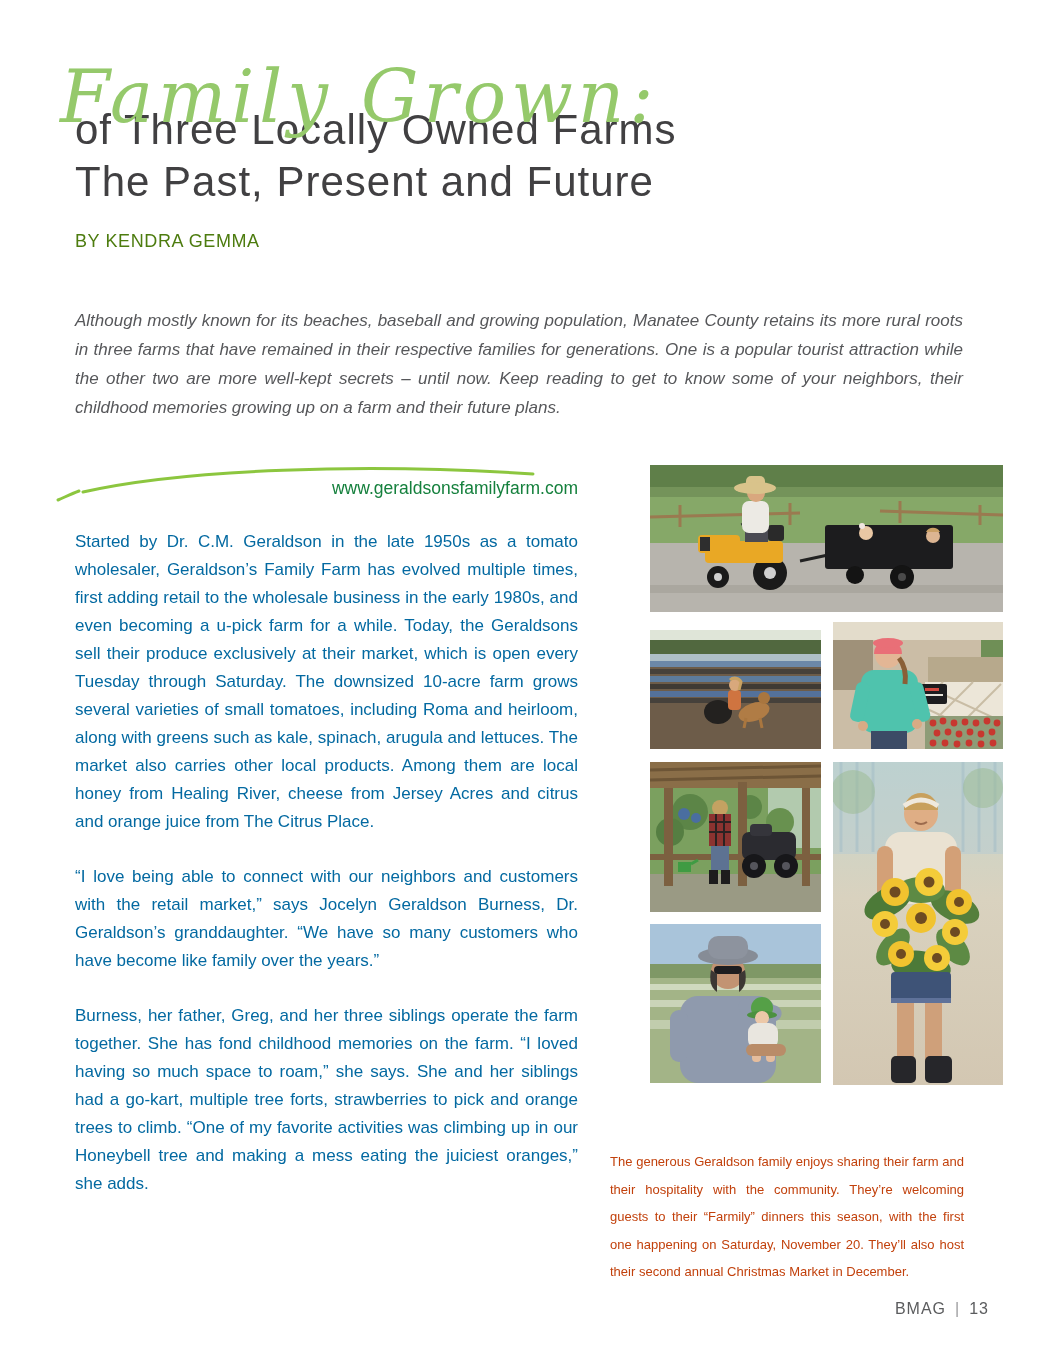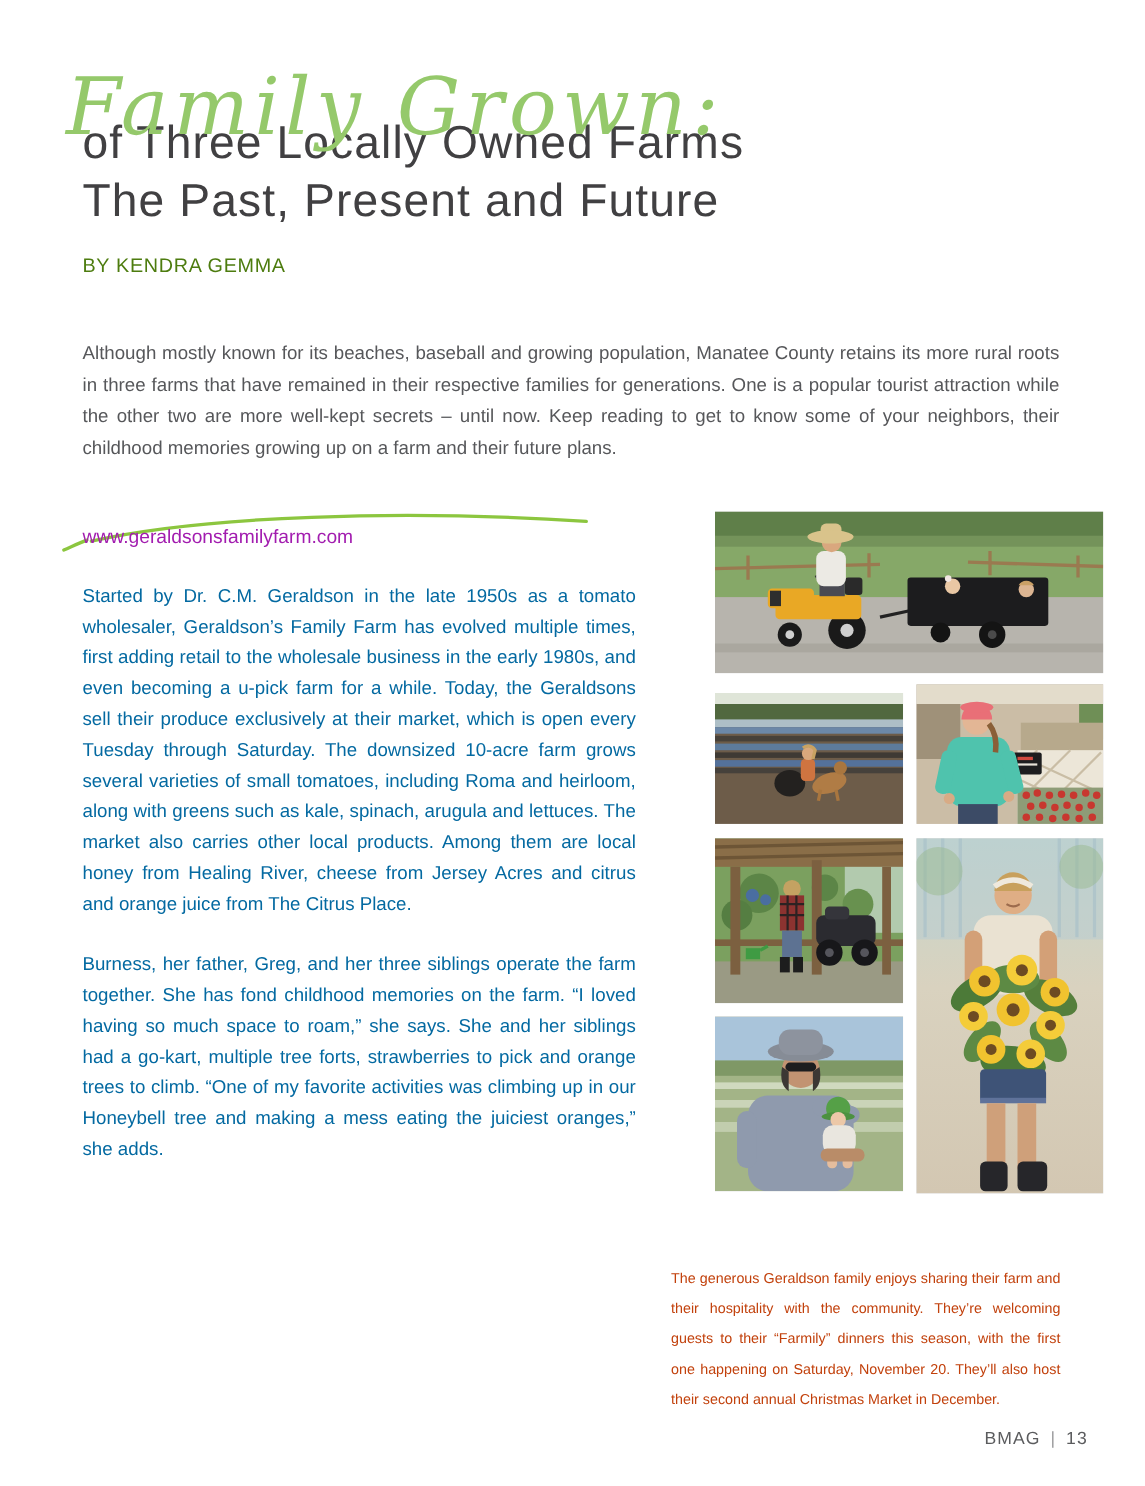--- a/index.html
+++ b/index.html
@@ -24,30 +24,31 @@
   .article-title span{display:block;}
   .byline{
     position:absolute;left:75px;top:231px;
     font-size:18px;color:#4d7c0f;letter-spacing:.6px;
   }
   
   .intro{
     position:absolute;left:75px;top:306px;width:888px;
     font-size:17px;line-height:29px;color:#56575a;
     text-align:justify;
+    font-style:italic;
   }
   
   .section-heading{
     position:absolute;left:75px;top:431px;margin:0;
     font-size:27px;font-weight:bold;color:#76b544;letter-spacing:.3px;
   }
   .swoosh{position:absolute;left:55px;top:459px;width:490px;height:44px;}
   .website{
     position:absolute;left:75px;top:478px;width:503px;
-    font-size:17.5px;color:#a21caf;
+    text-align:right;font-size:17.5px;color:#15803d;
   }
   .body-col{
     position:absolute;left:75px;top:528px;width:503px;
     font-size:17px;line-height:28px;color:#0369a1;text-align:justify;
   }
   .body-col p{margin:0 0 27px 0;}
   
   .photo{position:absolute;overflow:hidden;background:#ddd;}
   .photo svg{display:block;width:100%;height:100%;}
   .photo-1{left:610px;top:449px;width:353px;height:147px;}
@@ -92,20 +93,21 @@
     <svg width="490" height="44" viewBox="0 0 490 44">
       <path d="M 28 33 C 130 10, 310 4, 478 15" fill="none" stroke="#8cc63f" stroke-width="3" stroke-linecap="round"></path>
       <path d="M 3 41 C 10 38, 16 35, 24 32" fill="none" stroke="#8cc63f" stroke-width="3" stroke-linecap="round"></path>
     </svg>
   </div>
 
   <div class="website">www.geraldsonsfamilyfarm.com</div>
 
   <div class="body-col">
     <p>Started by Dr. C.M. Geraldson in the late 1950s as a tomato wholesaler, Geraldson’s Family Farm has evolved multiple times, first adding retail to the wholesale business in the early 1980s, and even becoming a u-pick farm for a while. Today, the Geraldsons sell their produce exclusively at their market, which is open every Tuesday through Saturday. The downsized 10-acre farm grows several varieties of small tomatoes, including Roma and heirloom, along with greens such as kale, spinach, arugula and lettuces. The market also carries other local products. Among them are local honey from Healing River, cheese from Jersey Acres and citrus and orange juice from The Citrus Place.</p>
+    <p>“I love being able to connect with our neighbors and customers with the retail market,” says Jocelyn Geraldson Burness, Dr. Geraldson’s granddaughter. “We have so many customers who have become like family over the years.”</p>
     <p>Burness, her father, Greg, and her three siblings operate the farm together. She has fond childhood memories on the farm. “I loved having so much space to roam,” she says. She and her siblings had a go-kart, multiple tree forts, strawberries to pick and orange trees to climb. “One of my favorite activities was climbing up in our Honeybell tree and making a mess eating the juiciest oranges,” she adds.</p>
   </div>
 
   <figure class="photo photo-1" aria-label="Man in a straw hat driving a yellow lawn tractor pulling two children in a black wagon at the farm">
     <svg viewBox="0 0 353 147" preserveAspectRatio="none">
       <rect width="353" height="147" fill="#b7b4ad"></rect>
       <rect width="353" height="78" fill="#86a868"></rect>
       <rect width="353" height="26" fill="#5f7f49"></rect>
       <rect y="22" width="353" height="10" fill="#74935a"></rect>
       <g stroke="#9a7a50" stroke-width="3">

